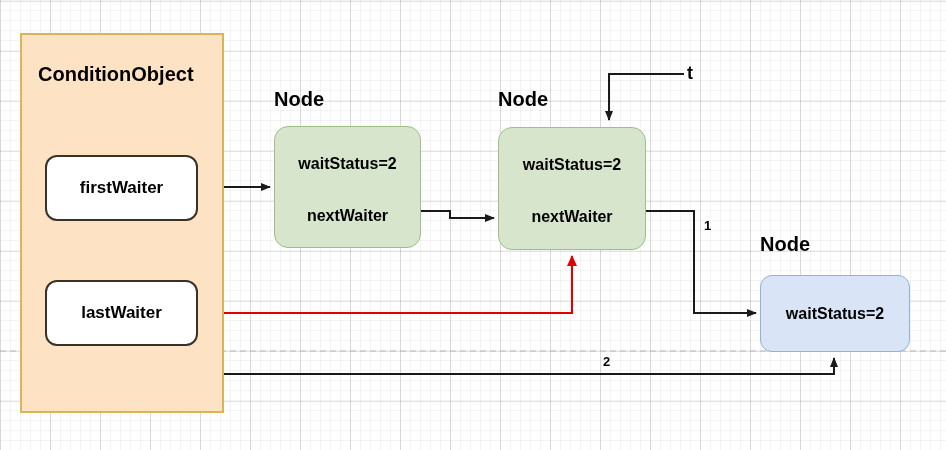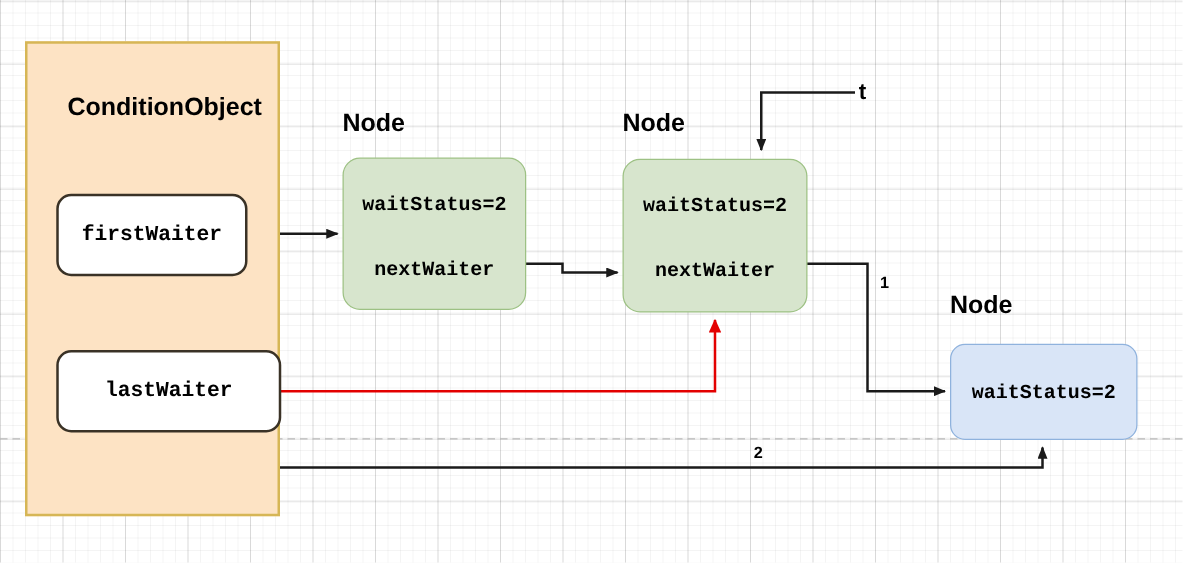--- a/index.html
+++ b/index.html
@@ -15,38 +15,38 @@
     background-color:#ffffff;
     background-image:
       linear-gradient(to right, rgba(0,0,0,0.045) 1px, transparent 1px),
       linear-gradient(to bottom, rgba(0,0,0,0.045) 1px, transparent 1px),
       linear-gradient(to right, rgba(0,0,0,0.11) 1px, transparent 1px),
       linear-gradient(to bottom, rgba(0,0,0,0.11) 1px, transparent 1px);
     background-size:10px 10px,10px 10px,50px 50px,50px 50px;
     background-position:0 0,0 0,0 0,0 1px;
   }
   svg.layer{position:absolute;left:0;top:0;width:946px;height:450px;overflow:visible;}
-  .box{position:absolute;box-sizing:border-box;font-family:Liberation Mono, monospace;}
+  .box{position:absolute;box-sizing:border-box;}
 
   .cond-container{
     left:20px;top:33px;width:204px;height:380px;
     background:#fde3c4;border:2px solid #d6b656;
   }
   .cond-title{
     position:absolute;left:20px;top:63px;width:204px;
-    text-align:left;padding-left:34px;box-sizing:border-box;
-    font-size:20px;font-weight:bold;color:#000;margin-top:12px;
+    text-align:left;padding-left:18px;box-sizing:border-box;
+    font-size:20px;font-weight:bold;color:#000;
   }
   .wbox{
     background:#ffffff;border:2px solid #3a3226;border-radius:12px;
     display:flex;align-items:center;justify-content:center;
     font-size:17px;font-weight:bold;color:#000;
   }
   .first-waiter{left:45px;top:155px;width:153px;height:66px;}
-  .last-waiter{left:45px;top:280px;width:180px;height:66px;}
+  .last-waiter{left:45px;top:280px;width:153px;height:66px;}
 
   .gnode{
     background:#d7e5cd;border:1.5px solid #9dc184;border-radius:14px;
   }
   .gnode1{left:274px;top:126px;width:147px;height:122px;}
   .gnode2{left:498px;top:127px;width:148px;height:123px;}
   .bnode{
     left:760px;top:275px;width:150px;height:77px;
     background:#d9e5f7;border:1.5px solid #8fb2dd;border-radius:12px;
     display:flex;align-items:center;justify-content:center;

